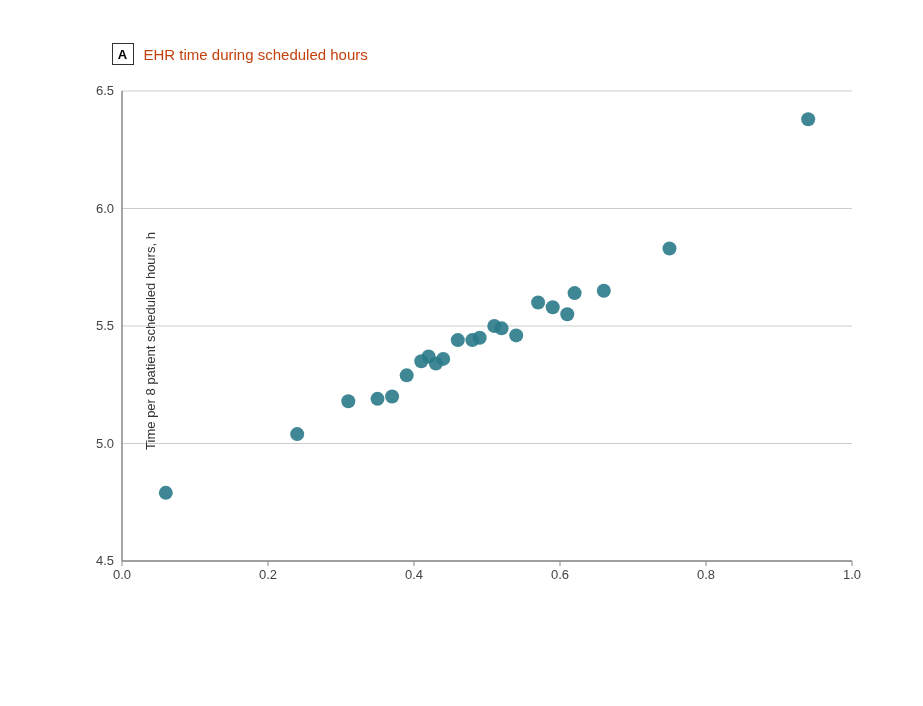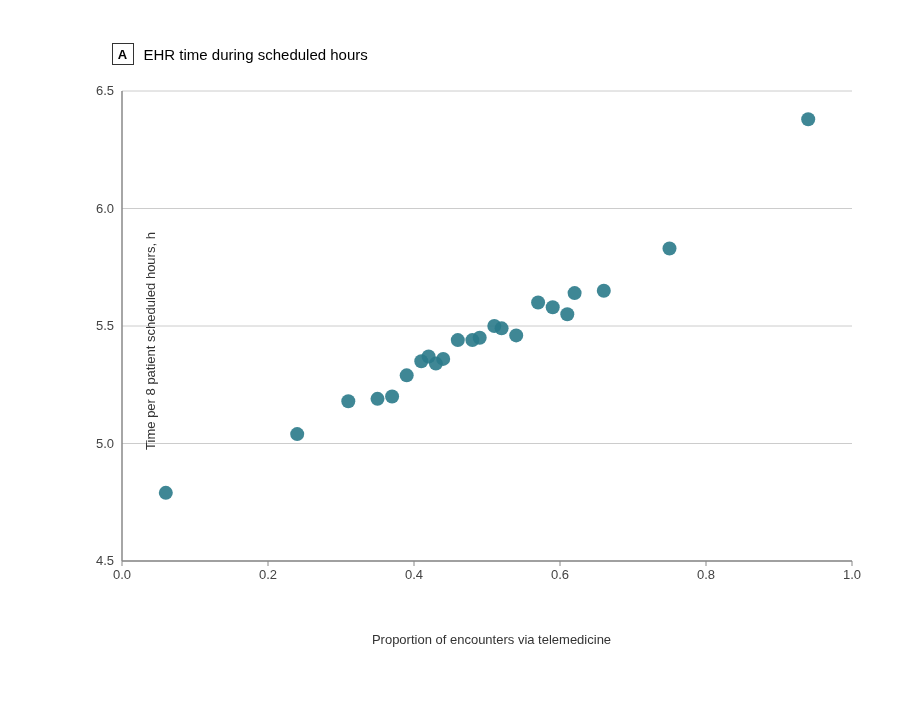--- a/index.html
+++ b/index.html
@@ -30,21 +30,21 @@
       height: 22px;
       display: flex;
       align-items: center;
       justify-content: center;
       font-weight: bold;
       font-size: 13px;
       flex-shrink: 0;
     }
     .chart-title {
       font-size: 15px;
-      color: #000000;
+      color: #c2410c;
     }
     .plot-area {
       position: relative;
       width: 100%;
       height: 520px;
     }
     .y-axis-label {
       position: absolute;
       left: -70px;
       top: 50%;
@@ -72,21 +72,20 @@
 </head>
 <body>
 
 <div class="chart-container">
   <div class="chart-header">
     <div class="panel-label">A</div>
     <span class="chart-title">EHR time during scheduled hours</span>
   </div>
   <div class="plot-area">
     <div class="y-axis-label">Time per 8 patient scheduled hours, h</div>
-    <div class="x-axis-label">Proportion of encounters via telemedicine</div>
     <svg class="plot-svg" id="scatter-svg" viewBox="0 0 760 520">
         <line x1="10" x2="740" y1="480" y2="480" stroke="#ccc" stroke-width="1"></line>
         <text x="2" y="484" text-anchor="end" font-size="13" fill="#444">4.5</text>
         <line x1="10" x2="740" y1="362.5" y2="362.5" stroke="#ccc" stroke-width="1"></line>
         <text x="2" y="366.5" text-anchor="end" font-size="13" fill="#444">5.0</text>
         <line x1="10" x2="740" y1="245" y2="245" stroke="#ccc" stroke-width="1"></line>
         <text x="2" y="249" text-anchor="end" font-size="13" fill="#444">5.5</text>
         <line x1="10" x2="740" y1="127.5" y2="127.5" stroke="#ccc" stroke-width="1"></line>
         <text x="2" y="131.5" text-anchor="end" font-size="13" fill="#444">6.0</text>
         <line x1="10" x2="740" y1="10" y2="10" stroke="#ccc" stroke-width="1"></line>

